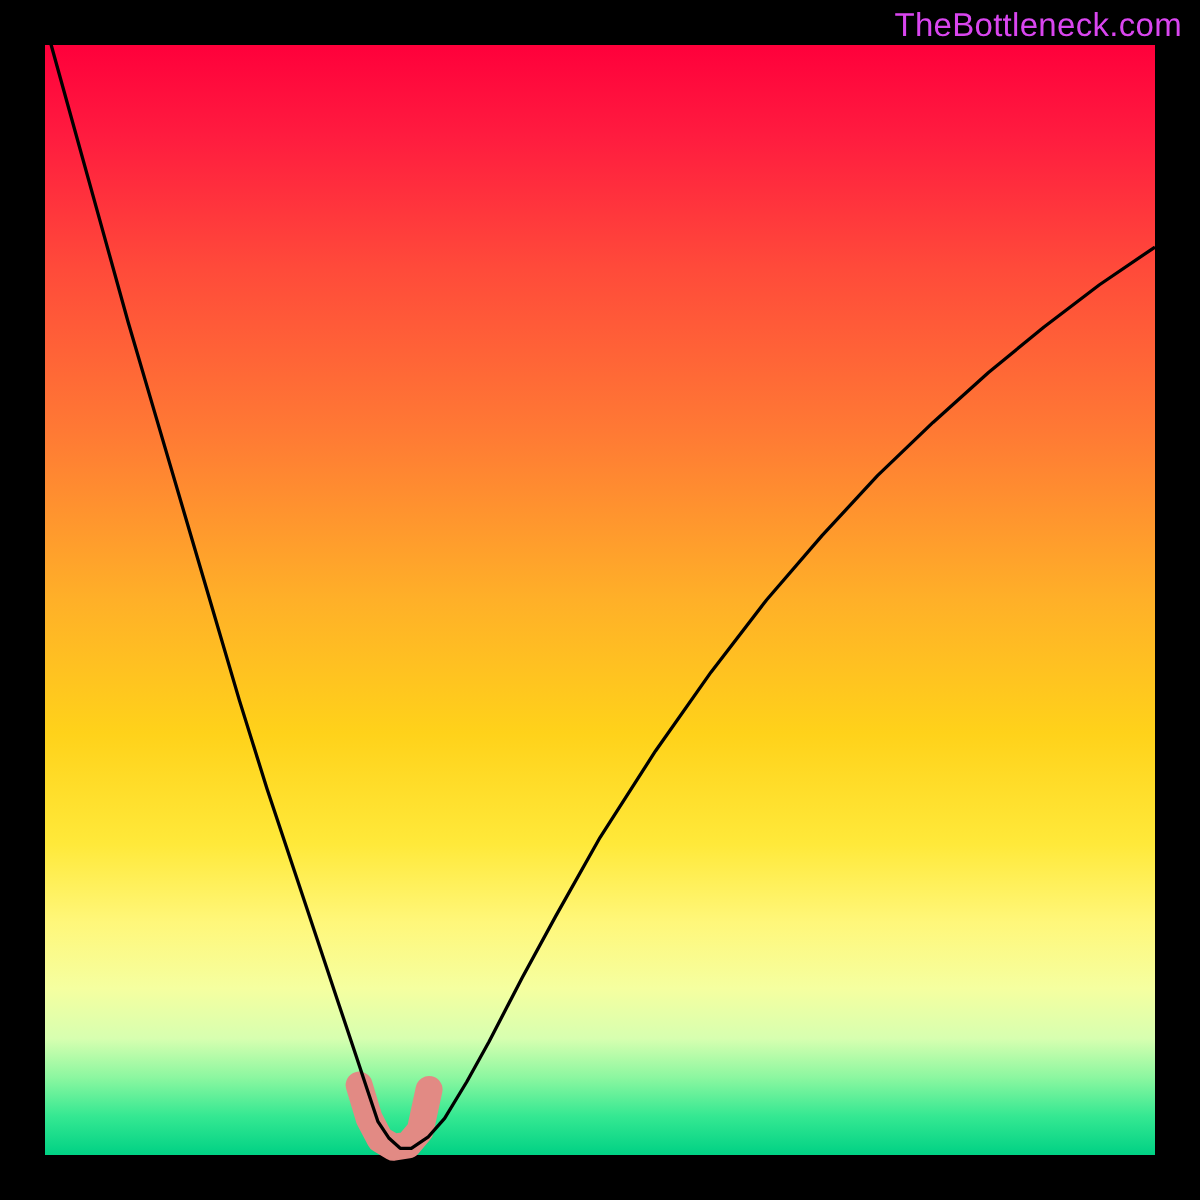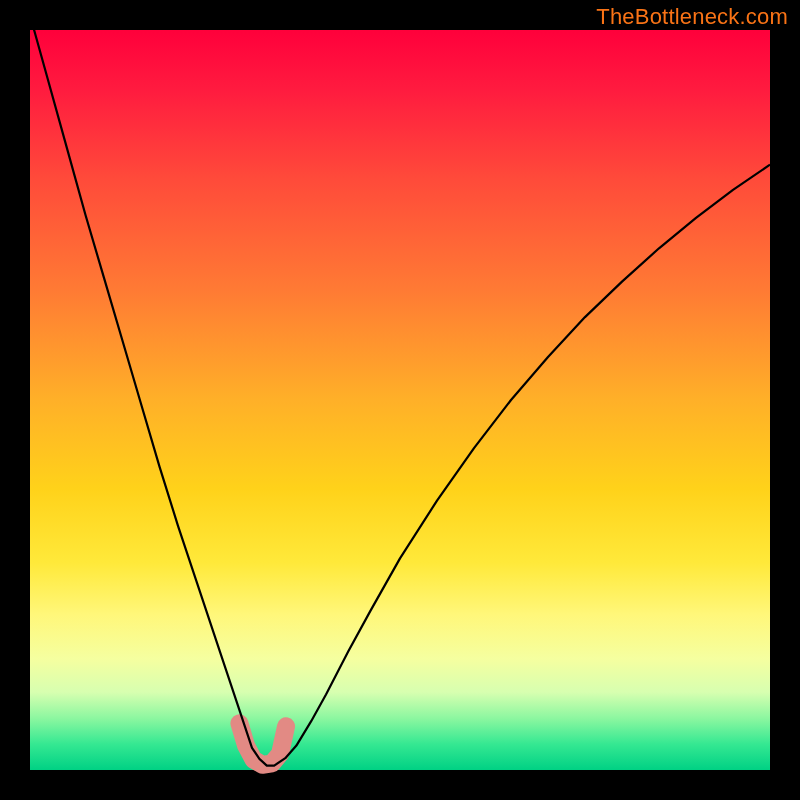--- a/index.html
+++ b/index.html
@@ -17,21 +17,21 @@
     width: 800px;
     height: 800px;
     background: #000;
   }
   .watermark {
     position: absolute;
     top: 4px;
     right: 12px;
     font-family: Arial, Helvetica, sans-serif;
     font-size: 22px;
-    color: #f97316;
+    color: #d946ef;
     letter-spacing: 0.2px;
     font-weight: 400;
     text-align: right;
   }
   svg {
     position: absolute;
     left: 0;
     top: 0;
   }
 </style>

